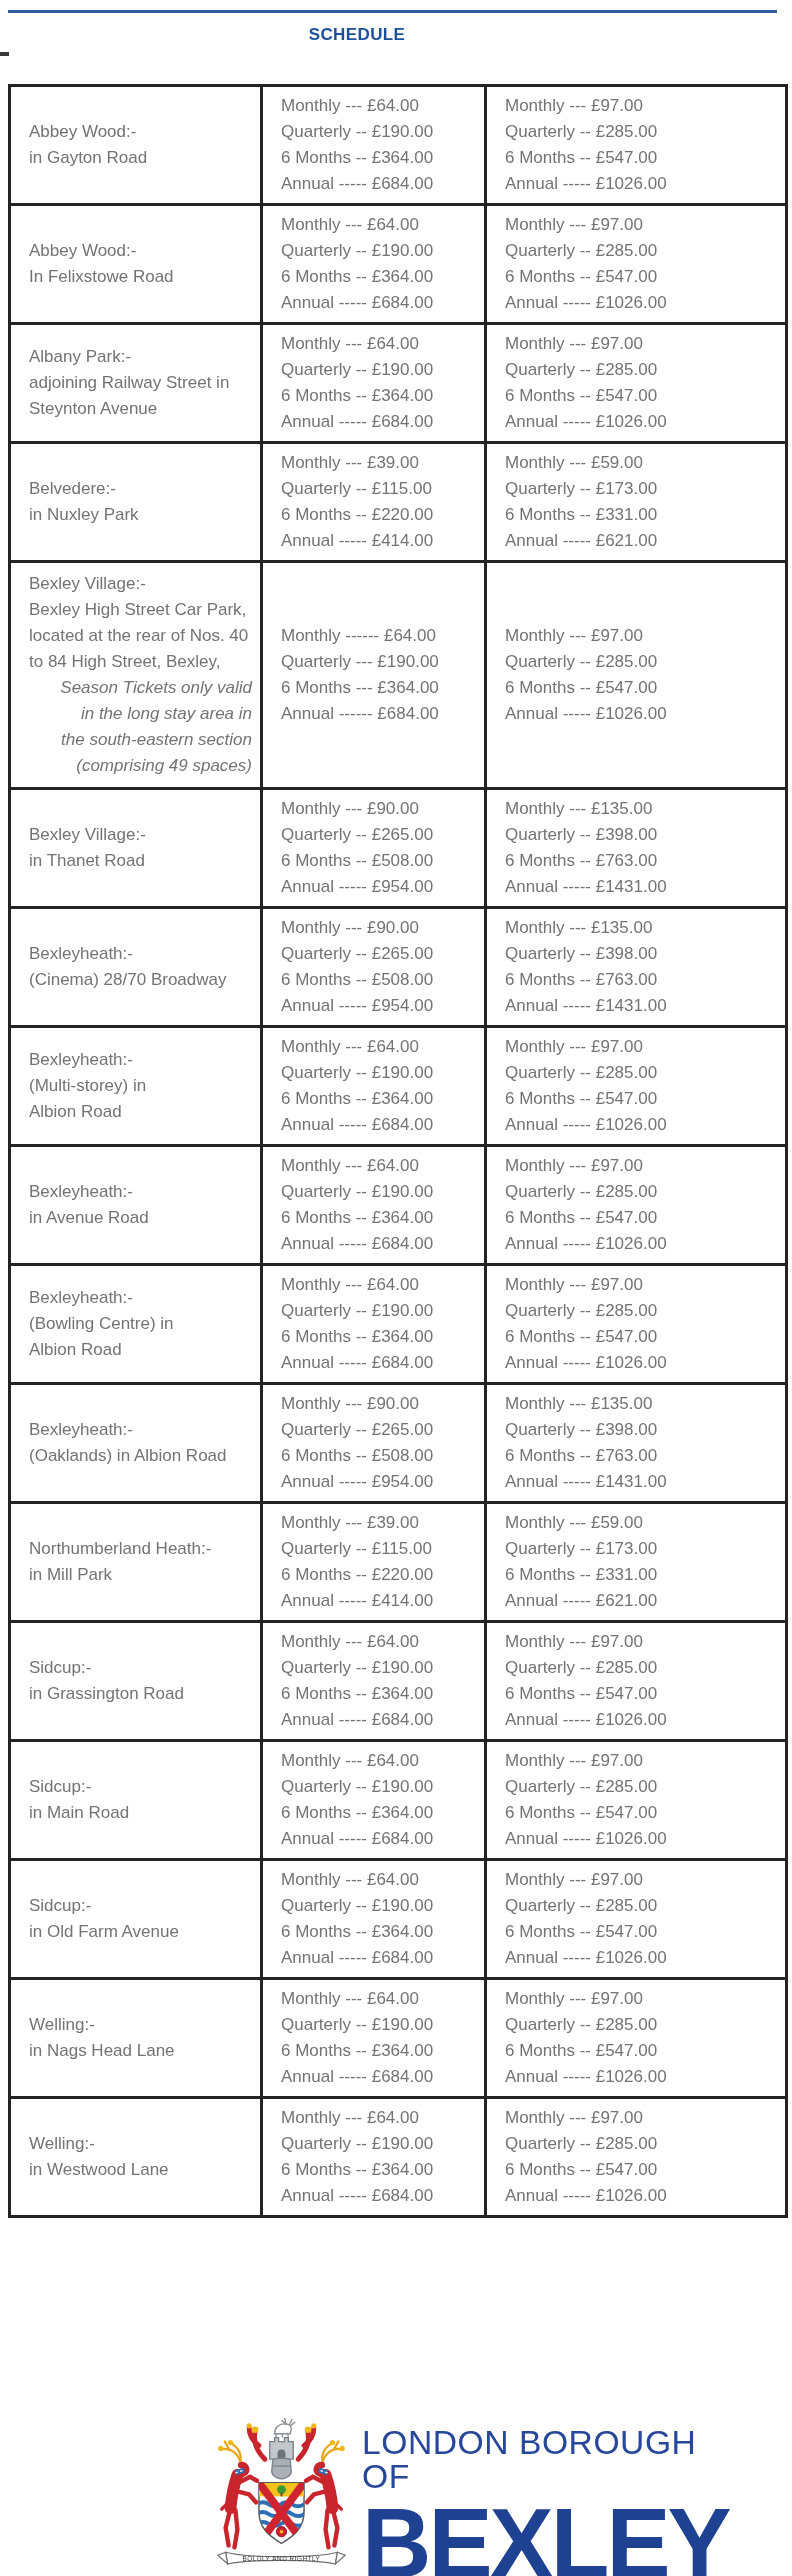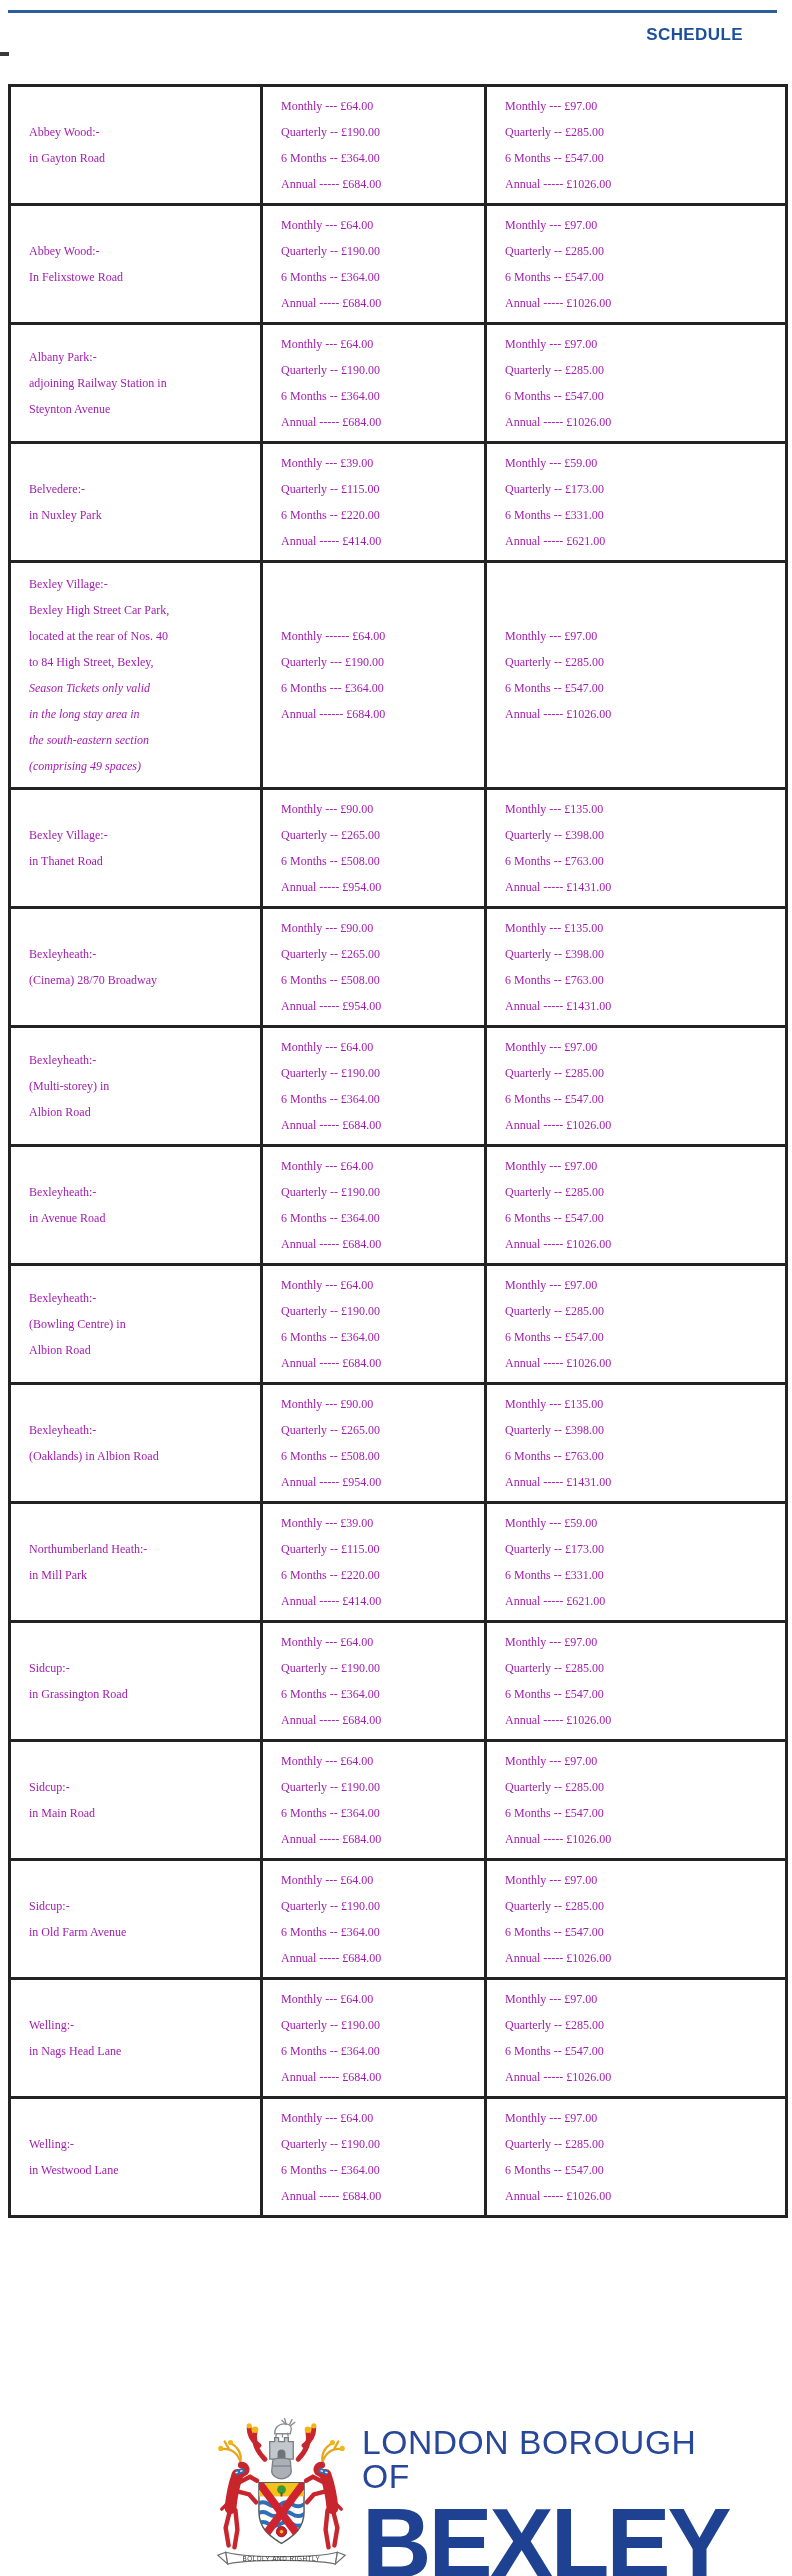--- a/index.html
+++ b/index.html
@@ -1,33 +1,33 @@
 <!DOCTYPE html>
 <html><head>
 <meta charset="utf-8">
 <style>
   html,body{margin:0;padding:0;background:#ffffff;}
   #page{position:relative;width:793px;height:2576px;background:#ffffff;overflow:hidden;
         font-family:"Liberation Sans", sans-serif;}
   .toprule{position:absolute;left:8px;top:10px;width:769px;height:3px;background:#2e5d9b;}
   .artifact{position:absolute;left:0;top:52px;width:9px;height:4px;background:#3a3a3a;}
-  .title{position:absolute;left:0;top:25px;width:714px;text-align:right;
-         font-size:17px;font-weight:bold;color:#1c4f9c;letter-spacing:0.4px;margin-left:29px;}
+  .title{position:absolute;left:0;top:25px;width:714px;text-align:center;
+         font-size:17px;font-weight:bold;color:#1c4f9c;letter-spacing:0.4px;}
   table.sched{position:absolute;left:8px;top:84px;width:777px;border-collapse:collapse;
               table-layout:fixed;}
   table.sched td,table.sched th{border:3px solid #232323;vertical-align:middle;
               padding:6px 8px 6px 18px;text-align:left;}
   table.sched th{font-size:18px;line-height:26px;color:#0f0f0f;font-weight:bold;}
-  table.sched td{font-size:12px;line-height:26px;color:#a21caf;font-weight:400;font-family:Liberation Serif, serif;}
+  table.sched td{font-size:17px;line-height:26px;color:#737373;font-weight:400;}
   td.price{padding-left:24px;line-height:28px;}
   tr.rhead{height:88px;}
   tr.r{height:118px;}
   tr.rbig{height:227px;}
   .multiline{white-space:pre-line;}
-  .ital{display:block;font-style:italic;white-space:pre-line;}
+  .ital{display:block;font-style:italic;white-space:pre-line;text-align:right;}
   .nameblock{display:block;white-space:pre-line;}
   .logo{position:absolute;left:208px;top:2414px;width:525px;height:159px;}
   .crest{position:absolute;left:0;top:0;width:147px;height:157px;}
   .logotext{position:absolute;left:154px;top:12px;width:376px;}
   .lborough{font-size:33px;line-height:34px;color:#27479b;letter-spacing:0.5px;
             font-weight:400;transform:scaleX(1.02);transform-origin:left;}
   .lbexley{font-size:98px;line-height:91px;margin-top:4px;color:#1e4191;font-weight:bold;
            letter-spacing:-3px;transform:scaleX(0.98);transform-origin:left;}
 </style>
 </head>
@@ -70,21 +70,21 @@
 6 Months -- £364.00
 Annual ----- £684.00</span></td>
       <td class="price"><span class="multiline">Monthly --- £97.00
 Quarterly -- £285.00
 6 Months -- £547.00
 Annual ----- £1026.00</span></td>
     </tr>
     <tr class="r">
       <td>
             <span class="nameblock">Albany Park:-
-adjoining Railway Station in
+adjoining Railway Street in
 Steynton Avenue</span>
           </td>
       <td class="price"><span class="multiline">Monthly --- £64.00
 Quarterly -- £190.00
 6 Months -- £364.00
 Annual ----- £684.00</span></td>
       <td class="price"><span class="multiline">Monthly --- £97.00
 Quarterly -- £285.00
 6 Months -- £547.00
 Annual ----- £1026.00</span></td>

